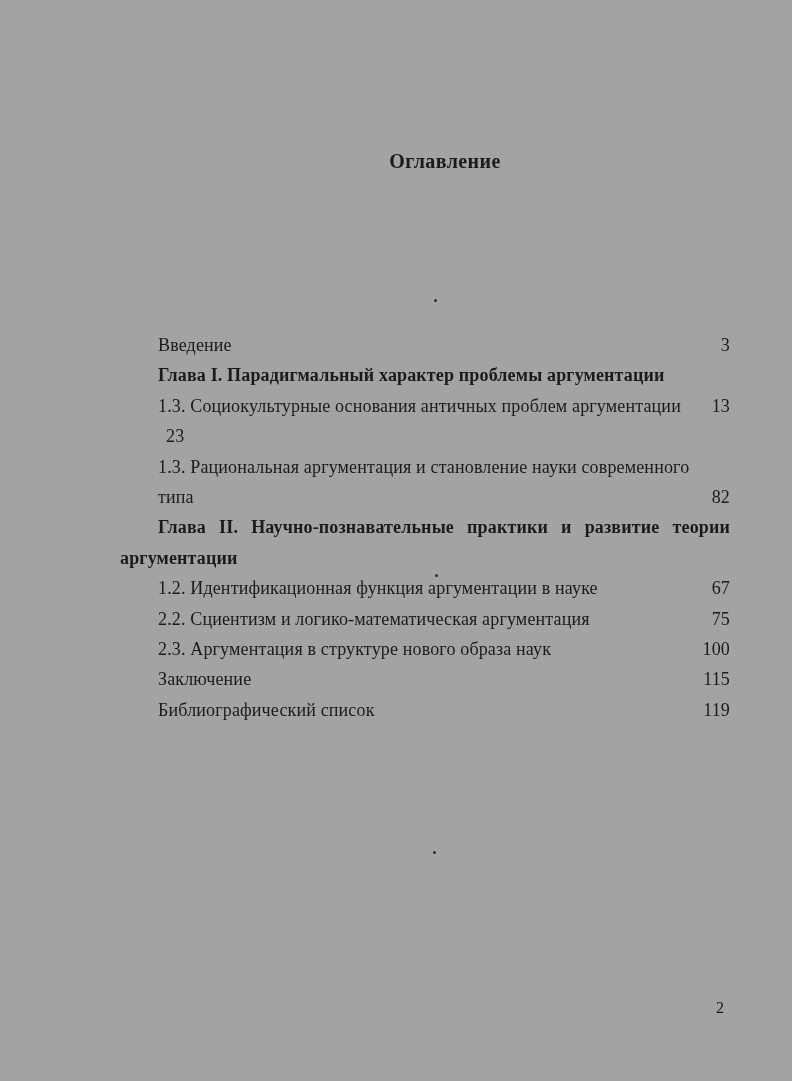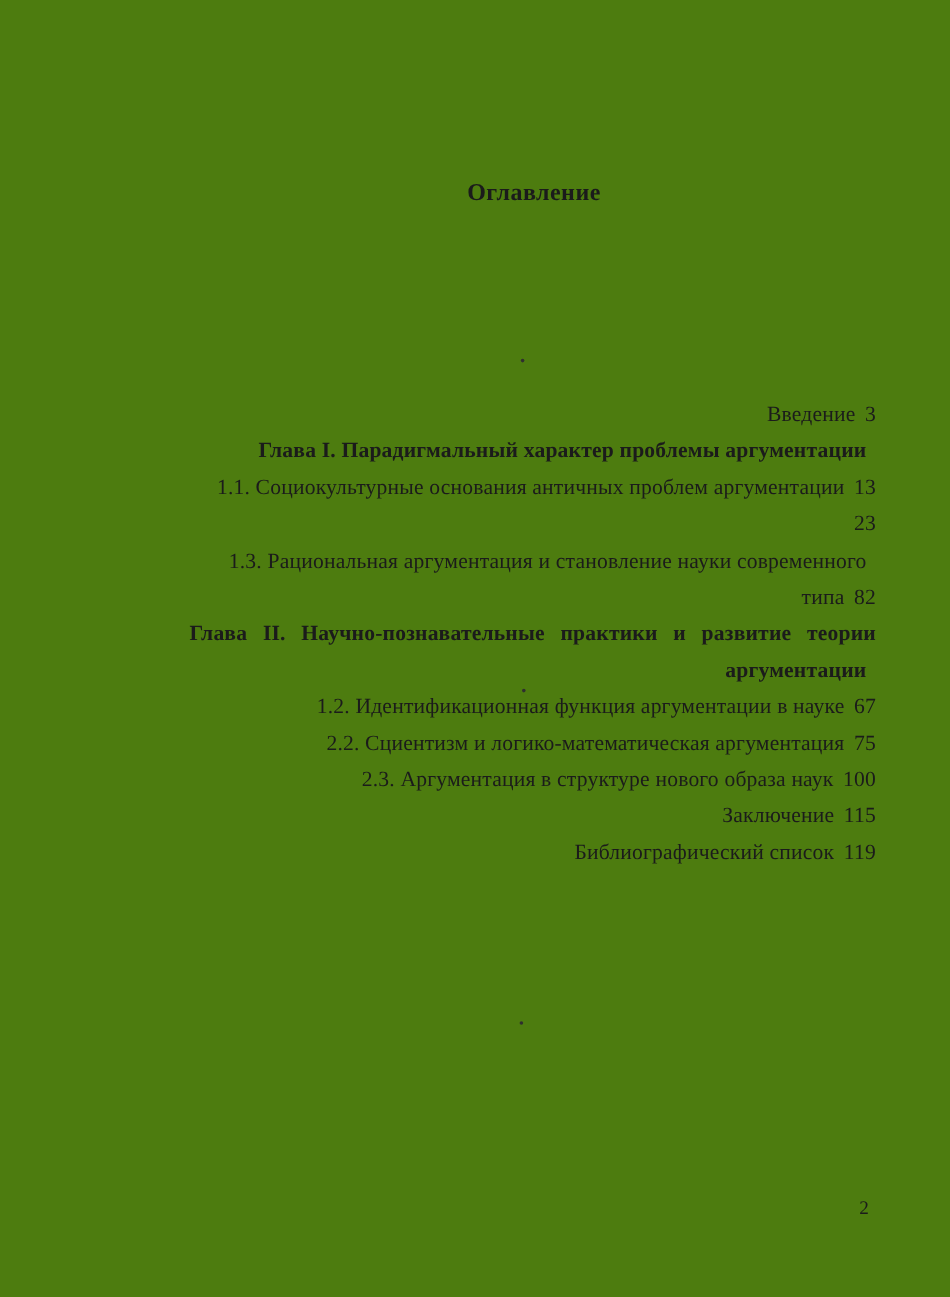--- a/index.html
+++ b/index.html
@@ -8,21 +8,21 @@
     height: 1081px;
     background: #ffffff;
     position: relative;
     overflow: hidden;
     font-family: "Liberation Serif", serif;
     color: #1b1b1b;
   }
   .page {
     position: absolute;
     inset: 0;
-    background: #4d7c0f;
+    background: #a3a3a3;
     padding-left: 16px;
   }
   .doc-title {
     position: absolute;
     top: 150px;
     left: 140px;
     width: 610px;
     margin: 0;
     text-align: center;
     font-size: 20px;
@@ -32,21 +32,21 @@
   .toc {
     position: absolute;
     left: 120px;
     top: 330px;
     width: 610px;
     font-size: 18px;
     letter-spacing: 0.15px;
   }
   .toc-row {
     display: flex;
-    justify-content: flex-end;
+    justify-content: space-between;
     align-items: baseline;
     height: 30.4px;
     line-height: 30.4px;
     padding-left: 38px;
   }
   .toc-row.no-indent { padding-left: 0; }
   .toc-row.bold { font-weight: bold; }
   .toc-row.justify { display: block; }
   .toc-row.justify .toc-label {
     display: block;
@@ -89,21 +89,21 @@
       <span class="toc-label">Введение</span>
       <span class="toc-page">3</span>
     </div>
 
     <div class="toc-row bold">
       <span class="toc-label">Глава I. Парадигмальный характер проблемы аргументации</span>
       <span class="toc-page"></span>
     </div>
 
     <div class="toc-row">
-      <span class="toc-label">1.1. Социокультурные основания античных проблем аргументации</span>
+      <span class="toc-label">1.3. Социокультурные основания античных проблем аргументации</span>
       <span class="toc-page">13</span>
     </div>
 
     <div class="toc-row">
       <span class="toc-page">23</span>
     </div>
 
     <div class="toc-row">
       <span class="toc-label">1.3. Рациональная аргументация и становление науки современного</span>
       <span class="toc-page"></span>

